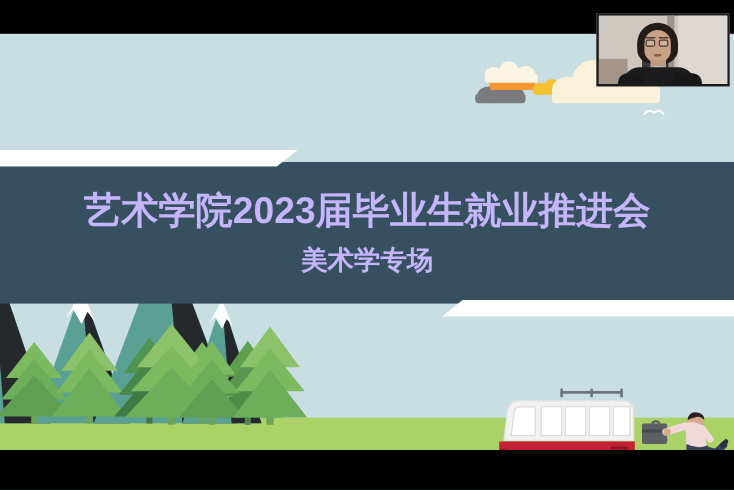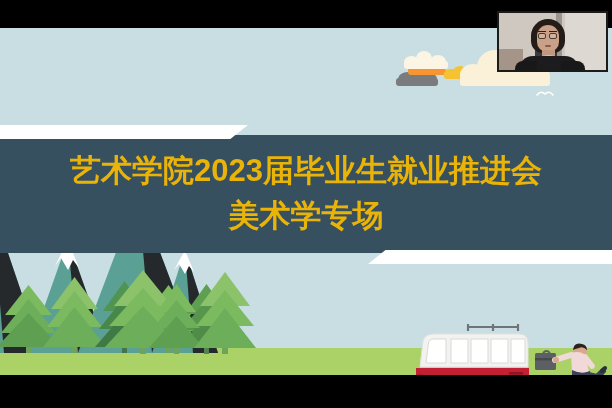--- a/index.html
+++ b/index.html
@@ -71,29 +71,29 @@
   
   #banner {
     position:absolute; left:0; top:107px;
     width:612px; height:118px;
     background:#37505f;
     z-index:20;
     display:flex; flex-direction:column;
     align-items:center; justify-content:center;
   }
   #banner-title, #banner-sub {
-    color:#eab308;
+    color:#c4b5fd;
     font-weight:bold;
     letter-spacing:0px;
     white-space:nowrap;
     text-align:center;
     line-height:1.05;
   }
   #banner-title { font-size:31px; margin-bottom:12px; }
-  #banner-sub   { font-size:31px;text-align:right; }
+  #banner-sub   { font-size:22px;text-align:right; }
 
   
   .strip { position:absolute; background:#ffffff; z-index:21; }
   .strip-top {
     left:-4px; top:97px; width:252px; height:14px;
     clip-path:polygon(0 0, 100% 0, 93% 100%, 0 100%);
   }
   .strip-bot {
     left:368px; top:222px; width:250px; height:14px;
     clip-path:polygon(7% 0, 100% 0, 100% 100%, 0 100%);

